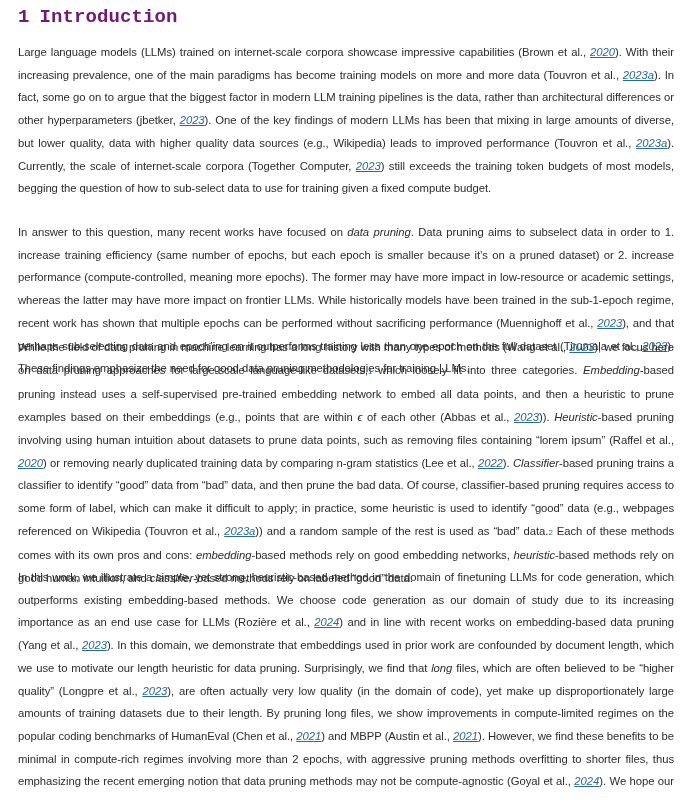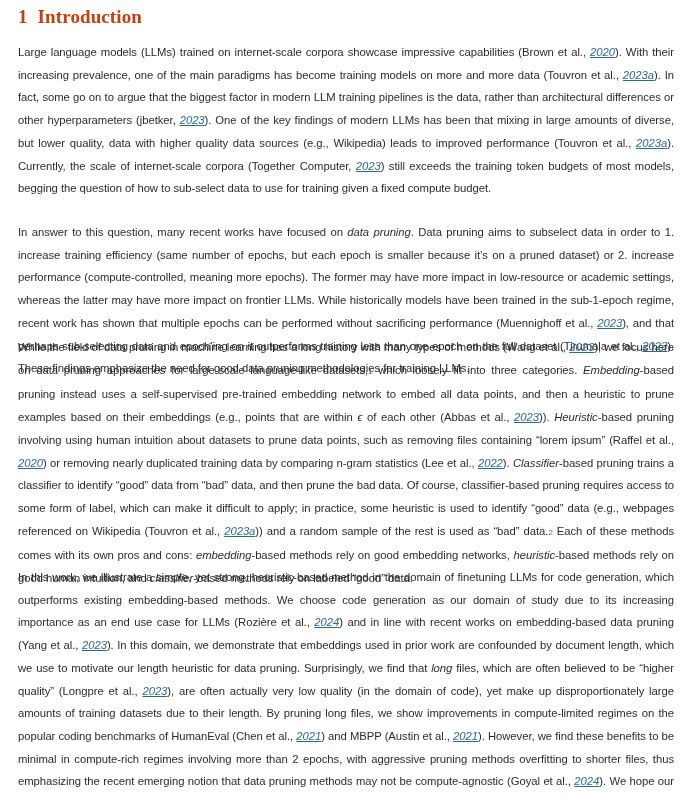--- a/index.html
+++ b/index.html
@@ -1,21 +1,21 @@
 <!DOCTYPE html>
 <html><head>
 <meta charset="utf-8">
 <style>
   html, body { margin: 0; padding: 0; background: #ffffff; }
   body { width: 690px; height: 800px; overflow: hidden; }
   .page { position: relative; width: 690px; height: 800px; }
   .heading {
     position: absolute; left: 18px; top: 6px;
-    font-family: Liberation Serif, serif; font-weight: bold;
-    font-size: 19px; color: #c2410c; letter-spacing: 0.1px;
+    font-family: Liberation Mono, monospace; font-weight: bold;
+    font-size: 19px; color: #701a75; letter-spacing: 0.1px;
   }
   .heading .num { margin-right: 10px; }
   .para {
     position: absolute; left: 18px; width: 656px;
     font-family: "Liberation Sans", sans-serif; font-size: 11.3px;
     line-height: 22.7px; color: #2b2b2b; text-align: justify;
     letter-spacing: -0.05px;
   }
   .cite { color: #2b6a8e; text-decoration: underline; font-style: italic; }
   .fn { color: #2b6a8e; font-size: 8px; vertical-align: baseline; }

